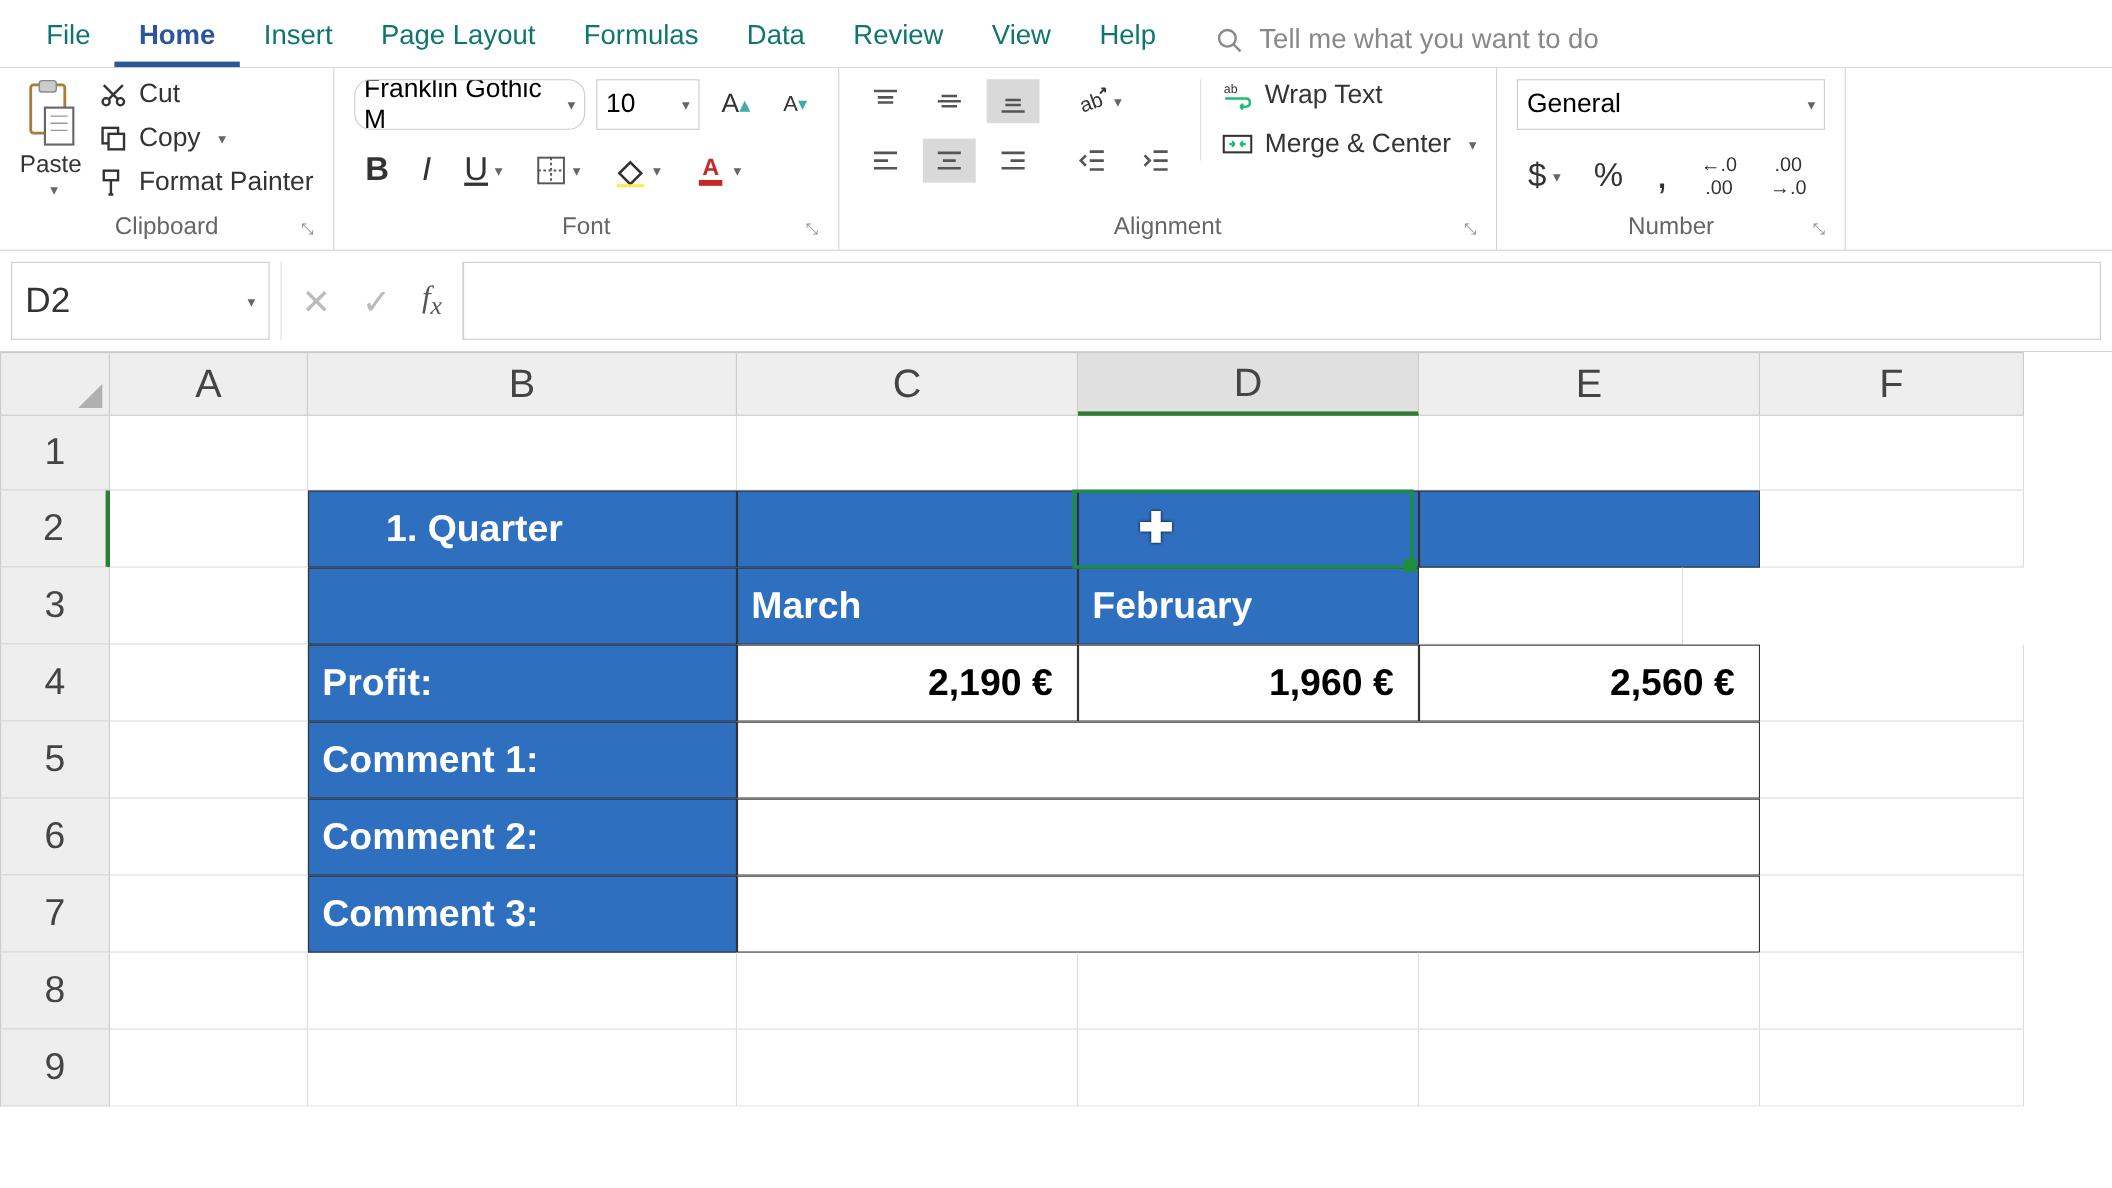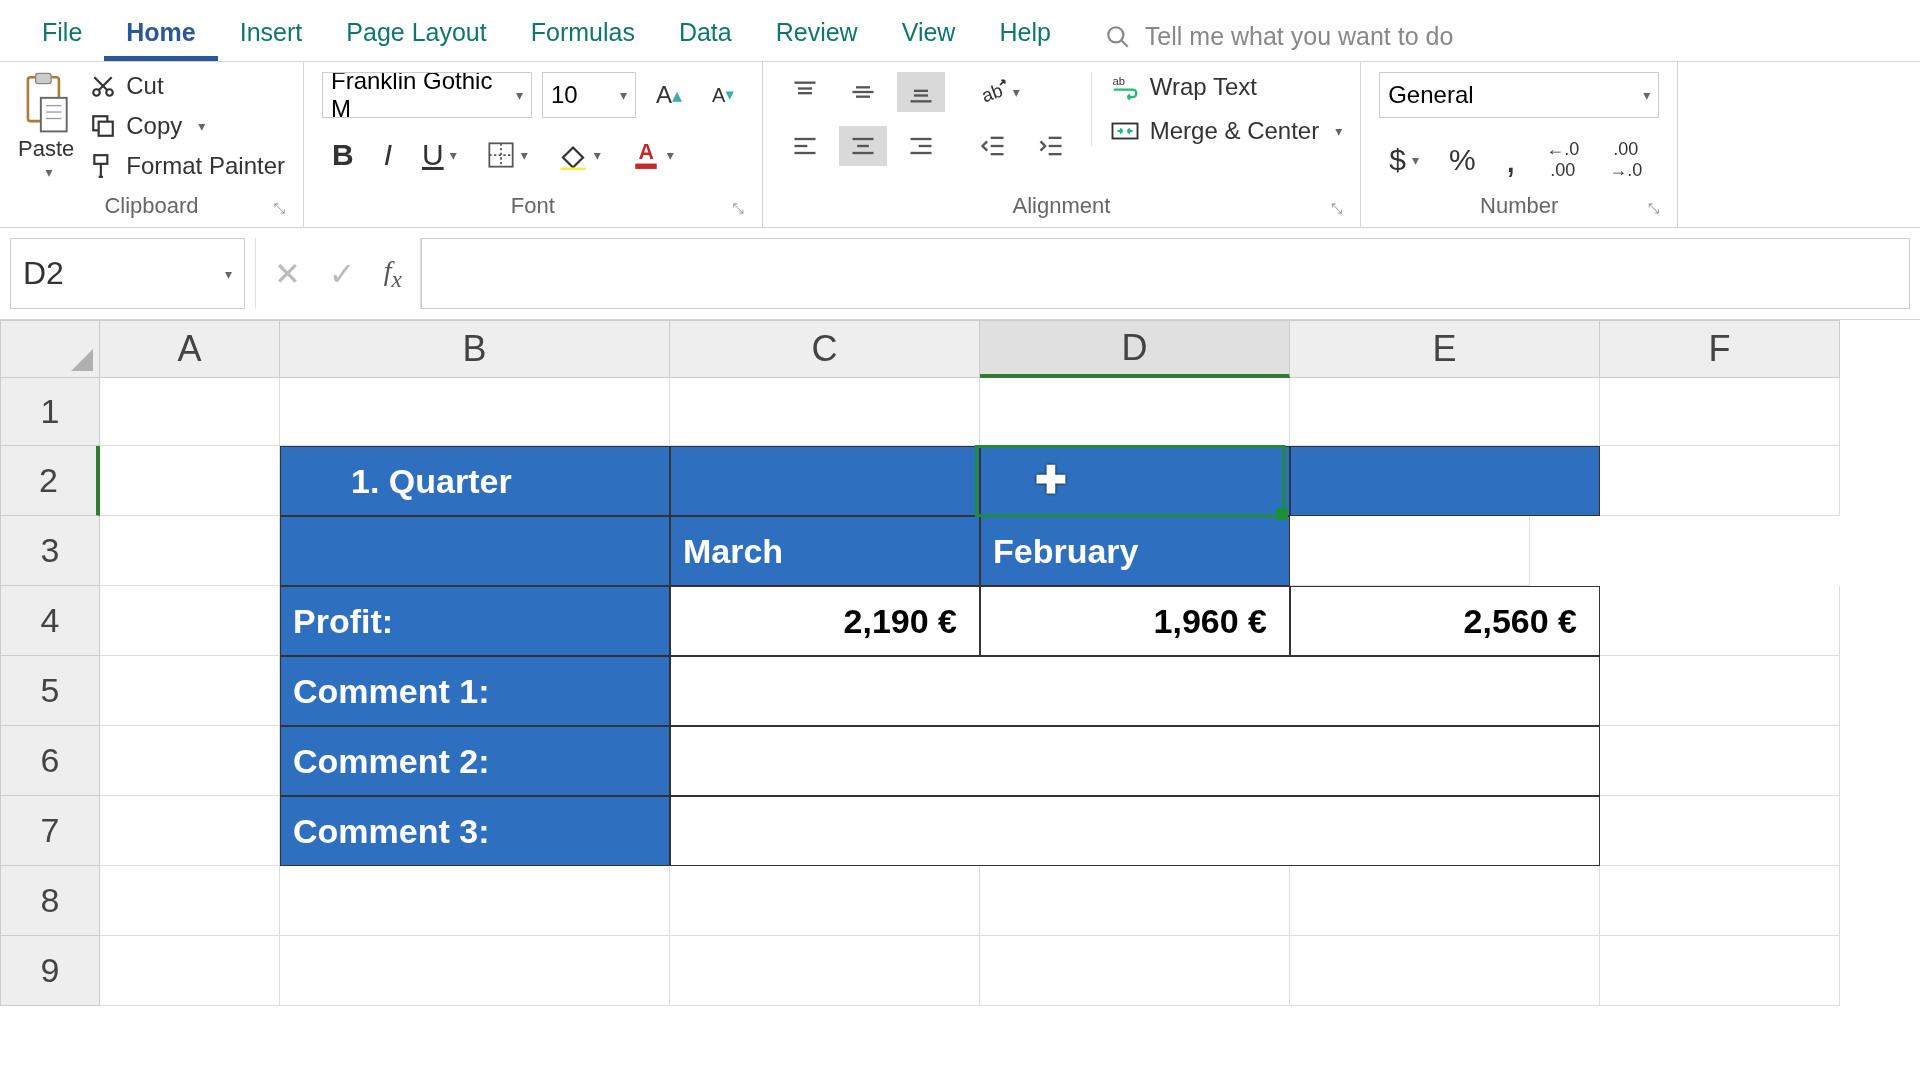--- a/index.html
+++ b/index.html
@@ -17,21 +17,21 @@
   .group-label { text-align: center; font-size: 22px; color: #666; padding: 6px 0 2px 0; position: relative; }
   .group-label .launcher { position: absolute; right: 0; bottom: 4px; font-size: 14px; color: #888; }
   .group-body { display: flex; gap: 16px; align-items: flex-start; }
   
   .big-btn { display: flex; flex-direction: column; align-items: center; gap: 2px; font-size: 22px; color: #333; }
   .vstack { display: flex; flex-direction: column; gap: 12px; }
   .hstack { display: flex; align-items: center; gap: 10px; }
   .small-btn { font-size: 24px; color: #333; display: flex; align-items: center; gap: 10px; }
   
   .font-select { font-size: 24px; border: 1px solid #ccc; height: 46px; padding: 4px 8px; display: flex; align-items: center; justify-content: space-between; background: #fff; }
-  .font-name { width: 210px; overflow: hidden; }
+  .font-name { width: 210px; overflow: hidden; border-radius: 15px; }
   .font-size { width: 94px; }
   .dd-caret { font-size: 14px; color: #666; margin-left: 6px; }
   
   .btn { padding: 6px 10px; font-size: 30px; color: #333; display: inline-flex; align-items: center; justify-content: center; }
   .btn.active-bg { background: #d9d9d9; }
   
   .icon-box { display:inline-flex; align-items:center; justify-content:center; }
   
   
   .fx-row { display: flex; align-items: stretch; border-bottom: 1px solid #d4d4d4; }

